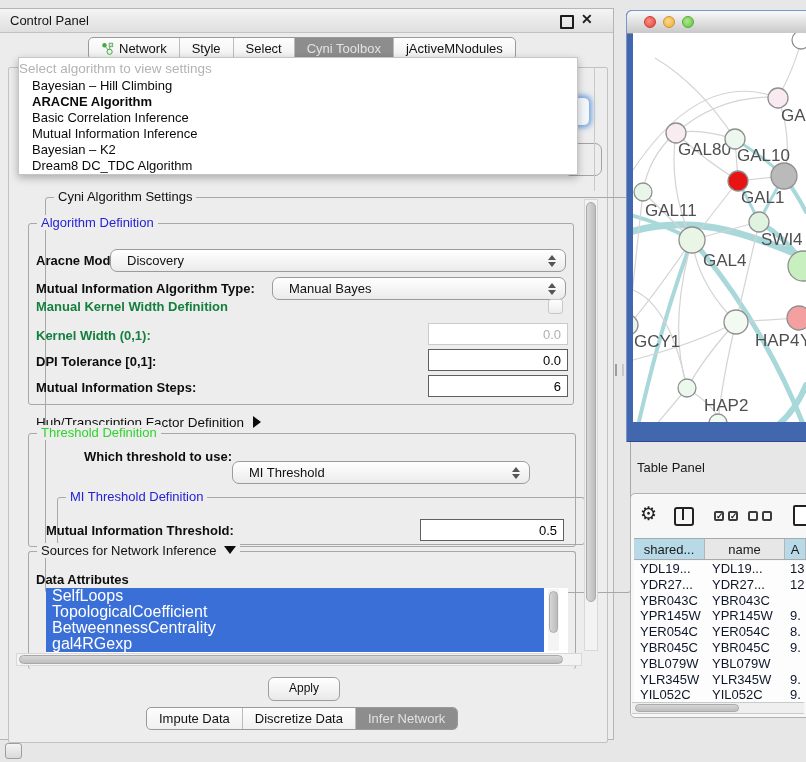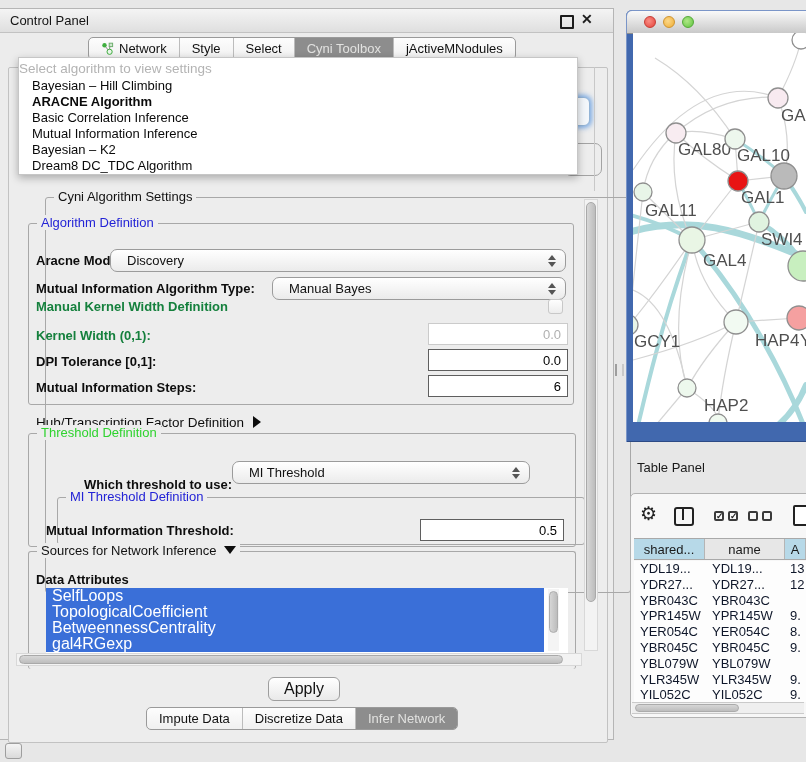--- a/index.html
+++ b/index.html
@@ -70,21 +70,21 @@
   .attr-thumb{position:absolute;left:1px;top:2px;width:9px;height:42px;border-radius:5px;background:linear-gradient(90deg,#d6d6d6,#bdbdbd);border:1px solid #adadad;box-sizing:border-box;}
 
   .vsb{position:absolute;left:584px;top:198px;width:14px;height:452px;background:#f3f3f3;border:1px solid #d8d8d8;box-sizing:border-box;}
   .vsb-thumb{position:absolute;left:1px;top:2px;width:10px;height:400px;border-radius:6px;
              background:linear-gradient(90deg,#d8d8d8,#bdbdbd);border:1px solid #a9a9a9;box-sizing:border-box;}
   .hsb{position:absolute;left:16px;top:652px;width:566px;height:13px;background:#f3f3f3;border:1px solid #d8d8d8;box-sizing:border-box;}
   .hsb-thumb{position:absolute;left:2px;top:1px;width:544px;height:9px;border-radius:5px;
              background:linear-gradient(#d8d8d8,#bdbdbd);border:1px solid #a9a9a9;box-sizing:border-box;}
 
   .apply{position:absolute;left:268px;top:676px;width:70px;height:22px;border:1px solid #9d9d9d;border-radius:6px;
-         background:linear-gradient(#ffffff,#e9e9e9);font-size:16px;color:#111;text-align:center;line-height:21px;}
+         background:linear-gradient(#ffffff,#e9e9e9);font-size:12px;color:#111;text-align:center;line-height:21px;}
 
   .grip{position:absolute;left:615px;top:364px;width:5px;height:12px;border-left:2px solid #9e9e9e;border-right:2px solid #c9c9c9;}
   .mini-sq{position:absolute;left:5px;top:743px;width:15px;height:14px;border:1px solid #9e9e9e;border-radius:3px;
            background:linear-gradient(#f4f4f4,#dadada);}
 
   
   .netwin{position:absolute;left:626px;top:10px;width:180px;height:432px;background:#4168ae;
           border-radius:6px 0 0 0;box-shadow:inset 1px 1px 0 #7a95c8, inset 0 -1px 0 #2c4a85;}
   .net-titlebar{position:absolute;left:1px;top:1px;right:0;height:22px;border-radius:5px 0 0 0;
                 background:linear-gradient(#f9f9f9,#c9c9c9);border-bottom:1px solid #8e8e8e;}
@@ -215,21 +215,21 @@
     <span class="lbl" style="left:36px;top:371px;">Mutual Information Steps:</span>
     <input class="tin" style="left: 428px; top: 366px; width: 140px;" readonly="" value="6">
 
     <span class="lbl plain" style="left:36px;top:406px;font-size:13.5px;">
       <span>Hub/Transcription Factor Definition</span><span class="tri-right"></span>
     </span>
 
     <div class="grp" style="left:28px;top:424px;width:548px;height:114px;">
       <span class="gt green">Threshold Definition</span>
     </div>
-    <span class="lbl" style="left:84px;top:468px;">Which threshold to use:</span>
+    <span class="lbl" style="left:84px;top:440px;">Which threshold to use:</span>
     <div class="combo" style="left:232px;top:452px;width:298px;">
       <span>MI Threshold</span>
       <span class="spin">
           <span class="tri-up"></span>
           <span class="tri-dn"></span>
         </span>
     </div>
     <div class="grp" style="left:38px;top:488px;width:528px;height:48px;margin-left:19px;">
       <span class="gt blue">MI Threshold Definition</span>
     </div>

